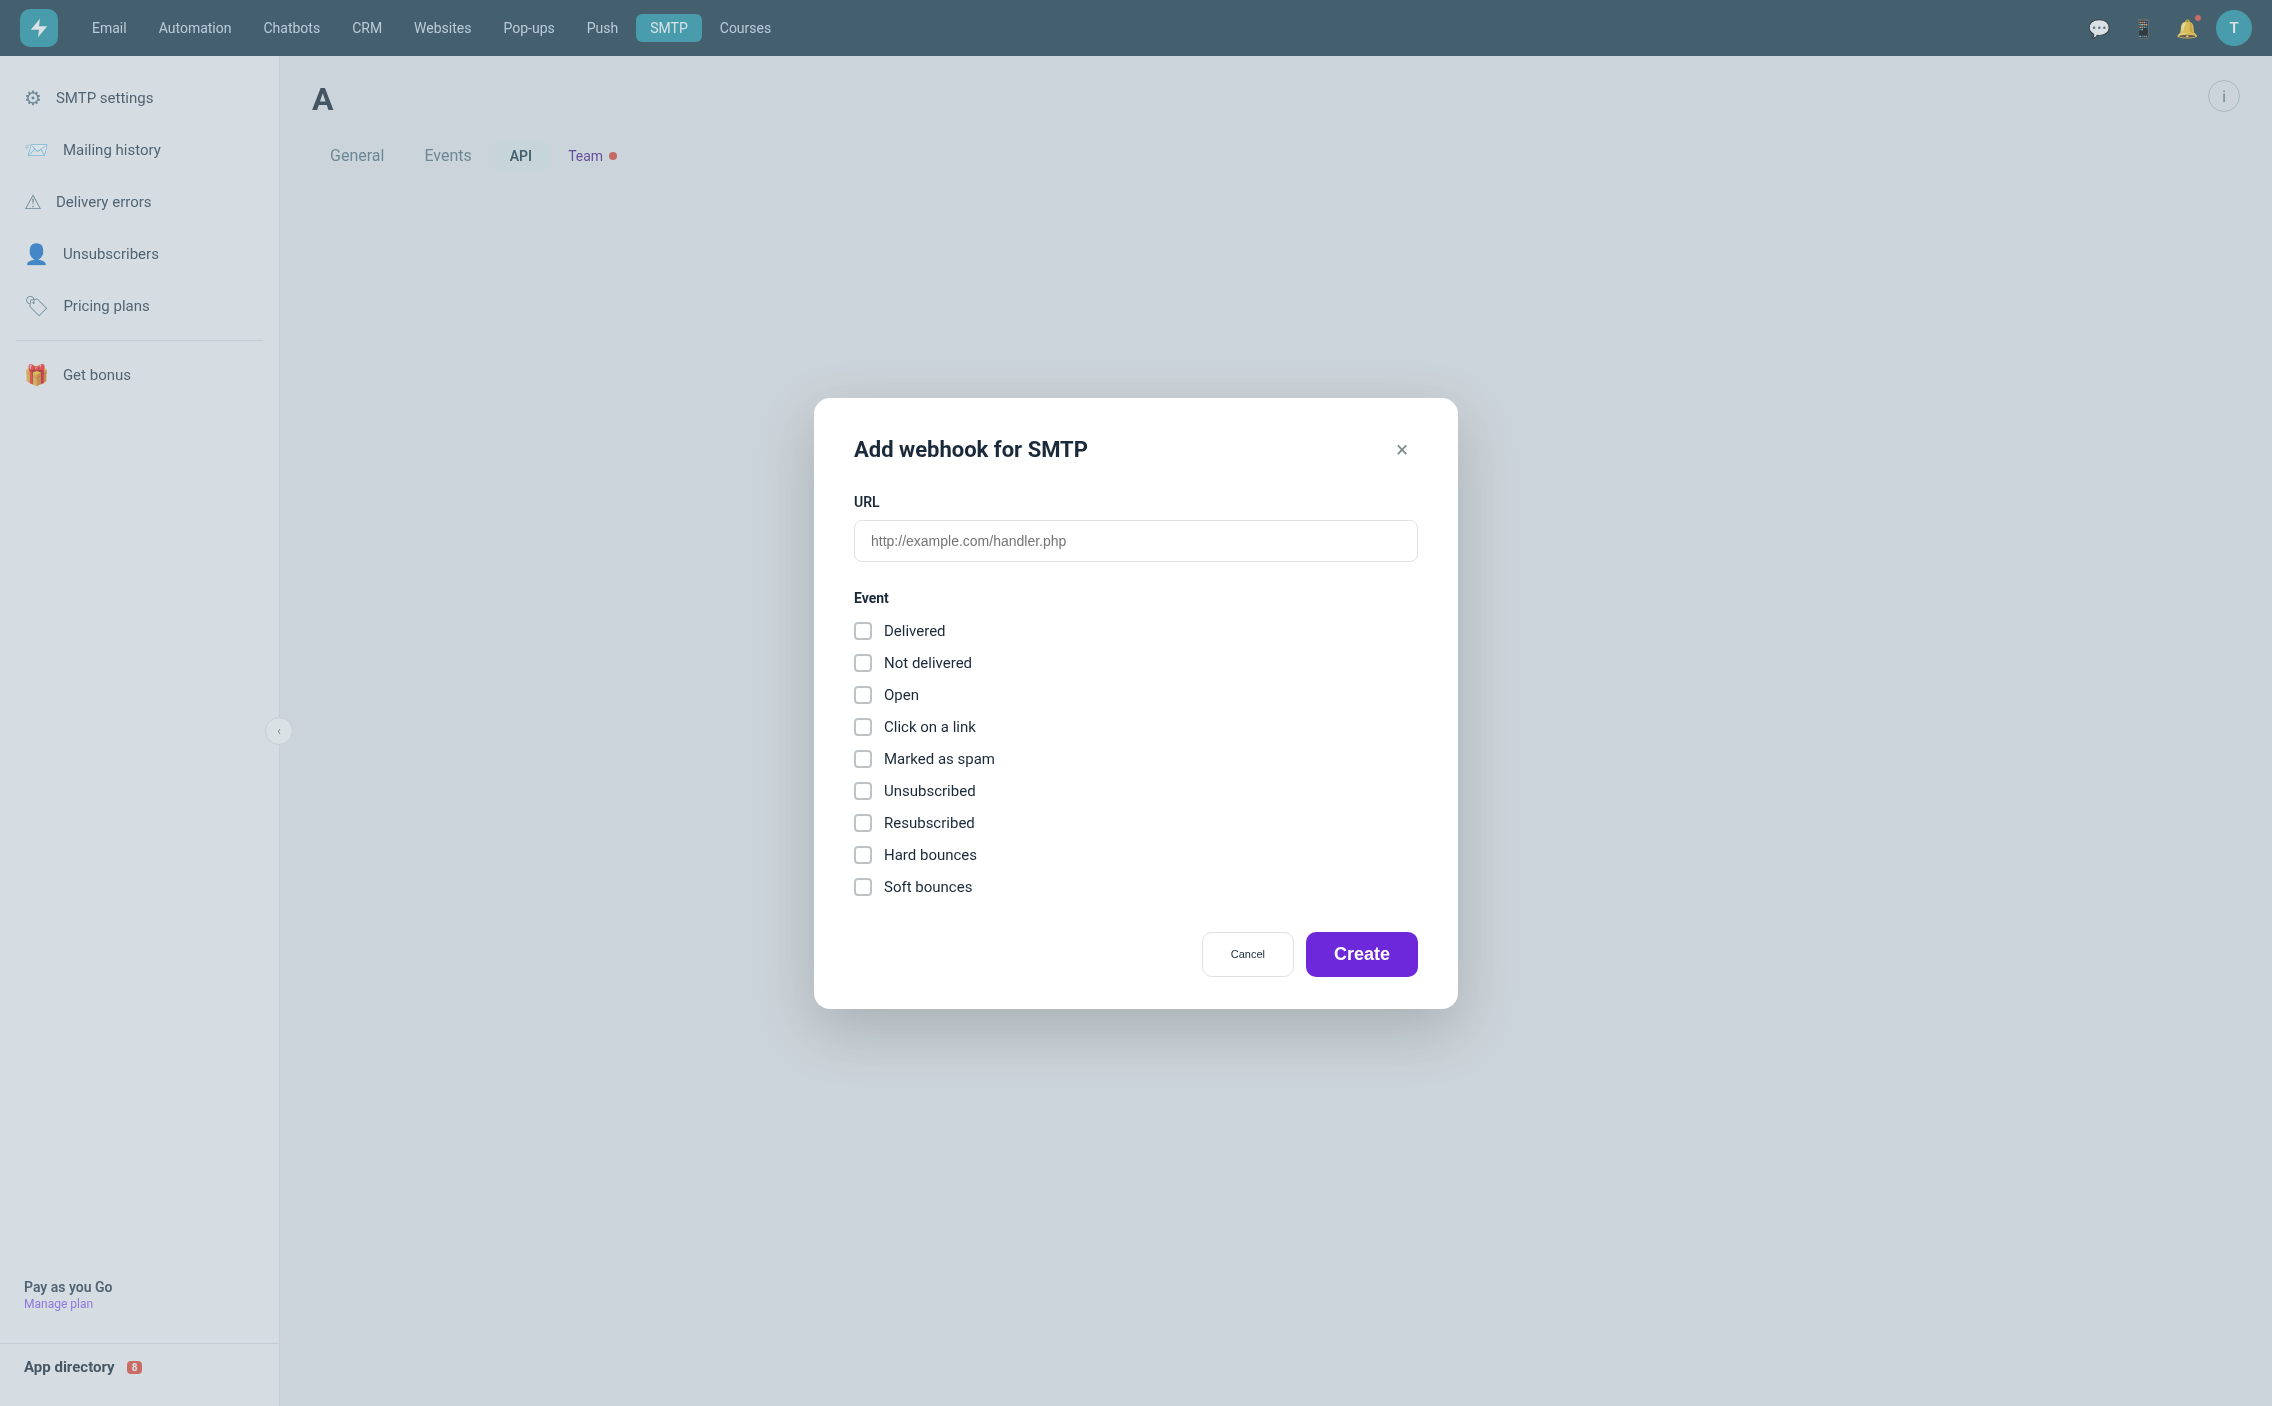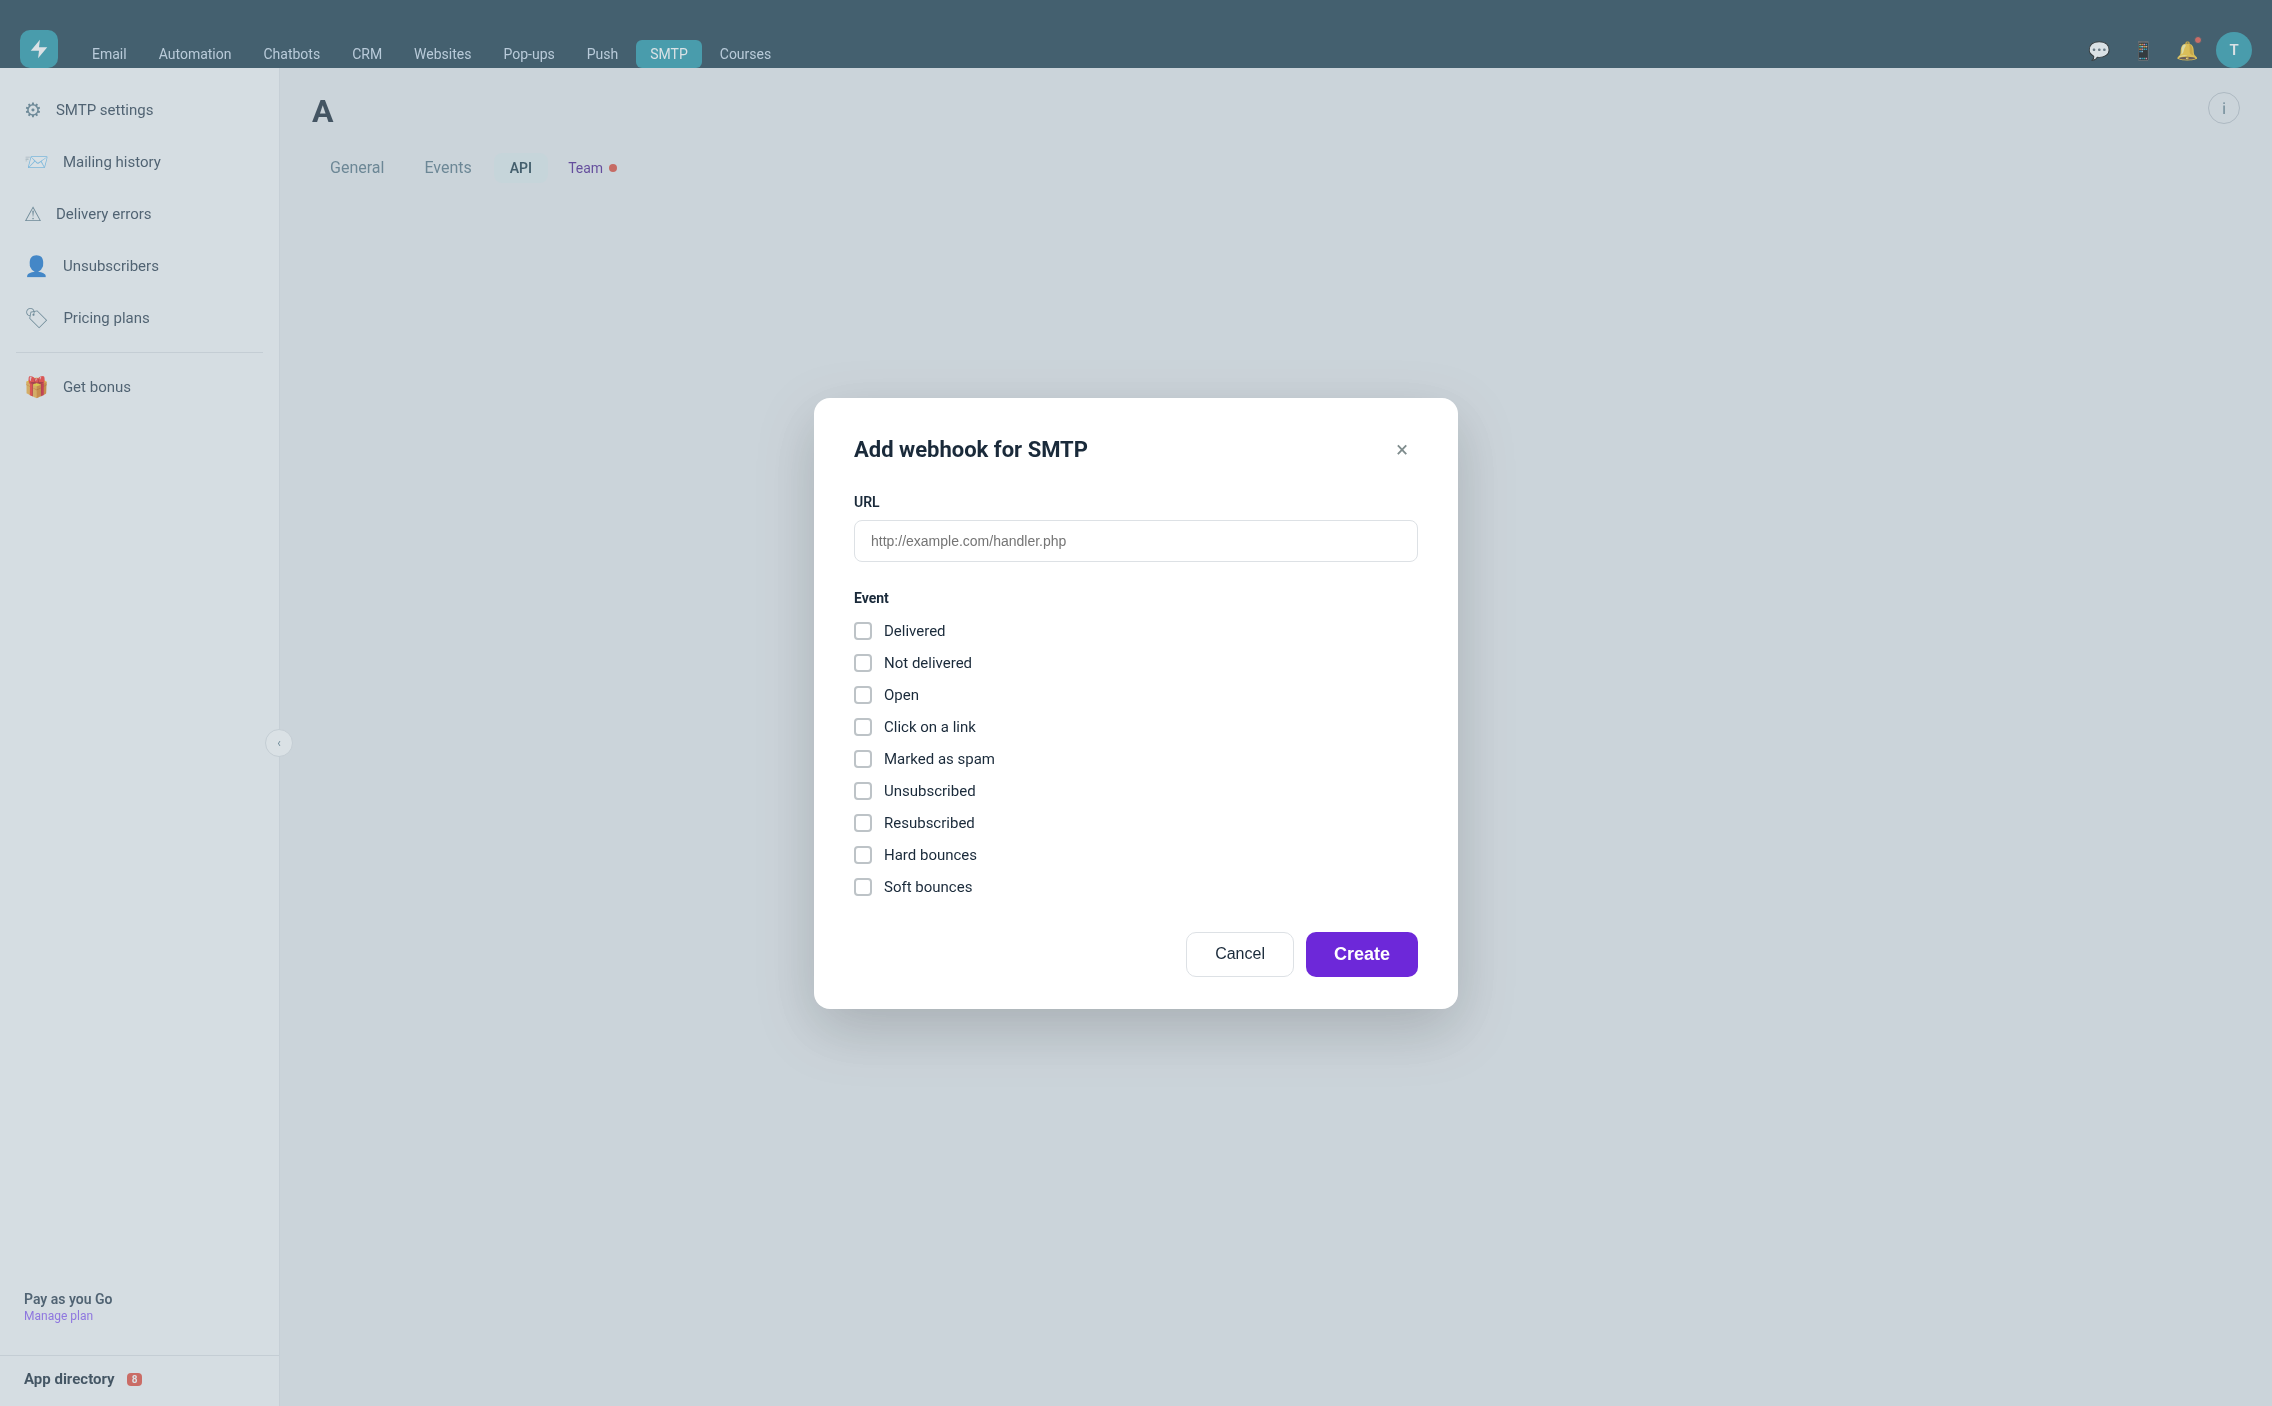--- a/index.html
+++ b/index.html
@@ -1,22 +1,22 @@
 <!DOCTYPE html>
 <html><head>
   <meta charset="utf-8">
   <style>
     * { box-sizing: border-box; margin: 0; padding: 0; }
     body { font-family: -apple-system, BlinkMacSystemFont, 'Segoe UI', Roboto, sans-serif; background: #f0f2f5; overflow: hidden; }
 
     
     .topnav {
-      display: flex; align-items: flex-end;
+      display: flex; align-items: center;
       background: #1a3a4a;
-      height: 68px; padding: 0 20px; gap: 8px;
+      height: 56px; padding: 0 20px; gap: 8px;
     }
     .topnav-logo {
       width: 38px; height: 38px; background: #2196a8; border-radius: 10px;
       display: flex; align-items: center; justify-content: center;
       margin-right: 12px; flex-shrink: 0;
     }
     .topnav-logo svg { width: 22px; height: 22px; fill: white; }
     .topnav-links { display: flex; gap: 4px; flex: 1; }
     .topnav-link {
       color: #cde; font-size: 14px; padding: 6px 14px;
@@ -143,21 +143,21 @@
     .checkbox-box {
       width: 18px; height: 18px; border: 2px solid #bdc3c7; border-radius: 4px;
       flex-shrink: 0; background: white; cursor: pointer;
     }
     .checkbox-text { font-size: 15px; color: #1a2a3a; }
 
     .modal-footer { display: flex; justify-content: flex-end; gap: 12px; }
     .btn-cancel {
       padding: 12px 28px; border-radius: 10px;
       border: 1.5px solid #dde1e5; background: white;
-      font-size: 16px; font-weight: 500; color: #1a2a3a;
+      font-size: 11px; font-weight: 500; color: #1a2a3a;
       cursor: pointer;
     }
     .btn-create {
       padding: 12px 28px; border-radius: 10px;
       border: none; background: #6d28d9;
       font-size: 18px; font-weight: 600; color: white;
       cursor: pointer;
     }
 
     

